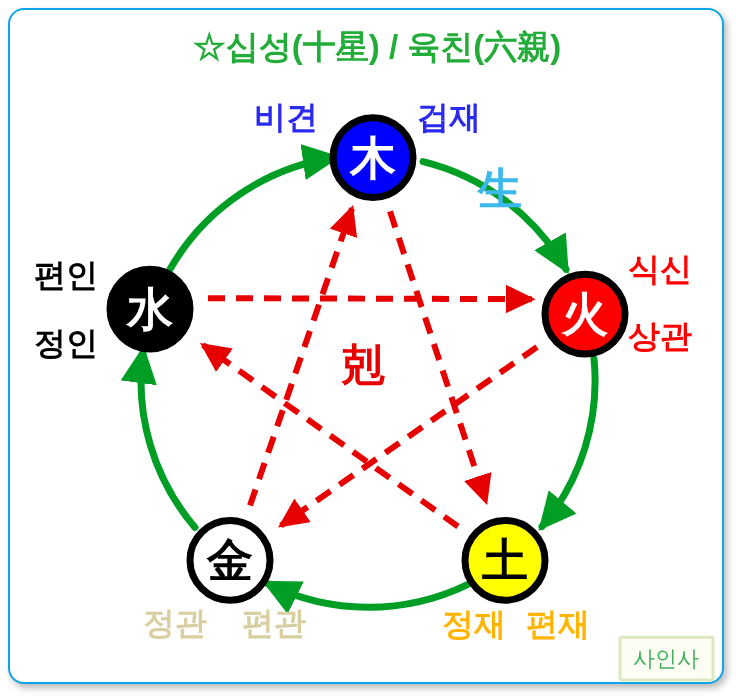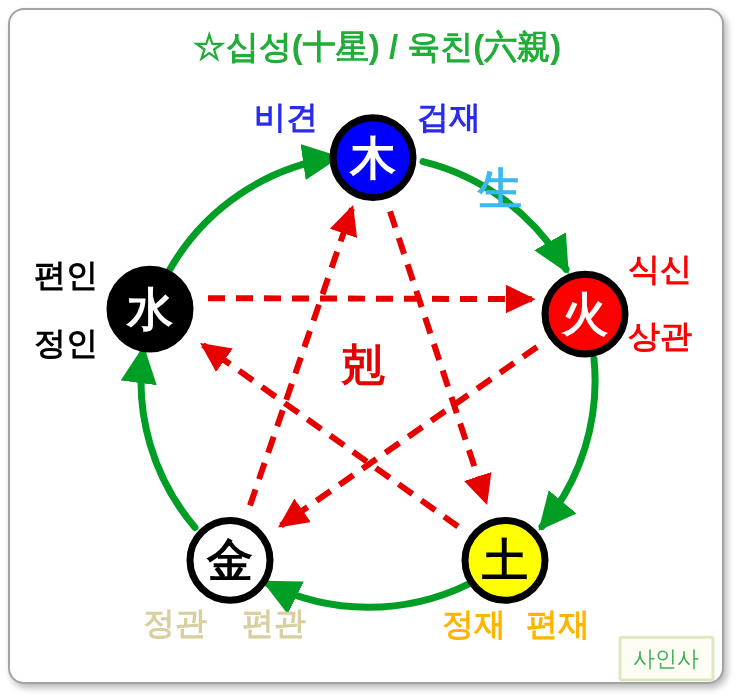--- a/index.html
+++ b/index.html
@@ -1,18 +1,18 @@
 <!DOCTYPE html>
 <html><head>
 <meta charset="utf-8">
 <style>
   html,body{margin:0;padding:0;background:#FFFFFF;width:736px;height:698px;overflow:hidden;
     font-family:"Liberation Sans", sans-serif;}
   .card{position:absolute;left:8px;top:8px;width:712px;height:672px;background:#FFFFFF;
-    border:2px solid #a3a3a3;border-radius:16px;box-shadow:3px 4px 7px rgba(0,0,0,0.28);}
+    border:2px solid #0ea5e9;border-radius:16px;box-shadow:3px 4px 7px rgba(0,0,0,0.28);}
   svg{display:block;width:100%;height:100%;}
   text{font-family:"Liberation Sans", sans-serif;}
   .hangul{font-weight:bold;font-size:32px;}
   .title{font-weight:bold;font-size:33px;}
   .cjk{font-family:"Liberation Serif", serif;font-weight:bold;}
   .elem-char{font-size:46px;}
   .cycle-char{font-size:44px;}
   .wm{font-size:22px;}
 </style>
 </head>

